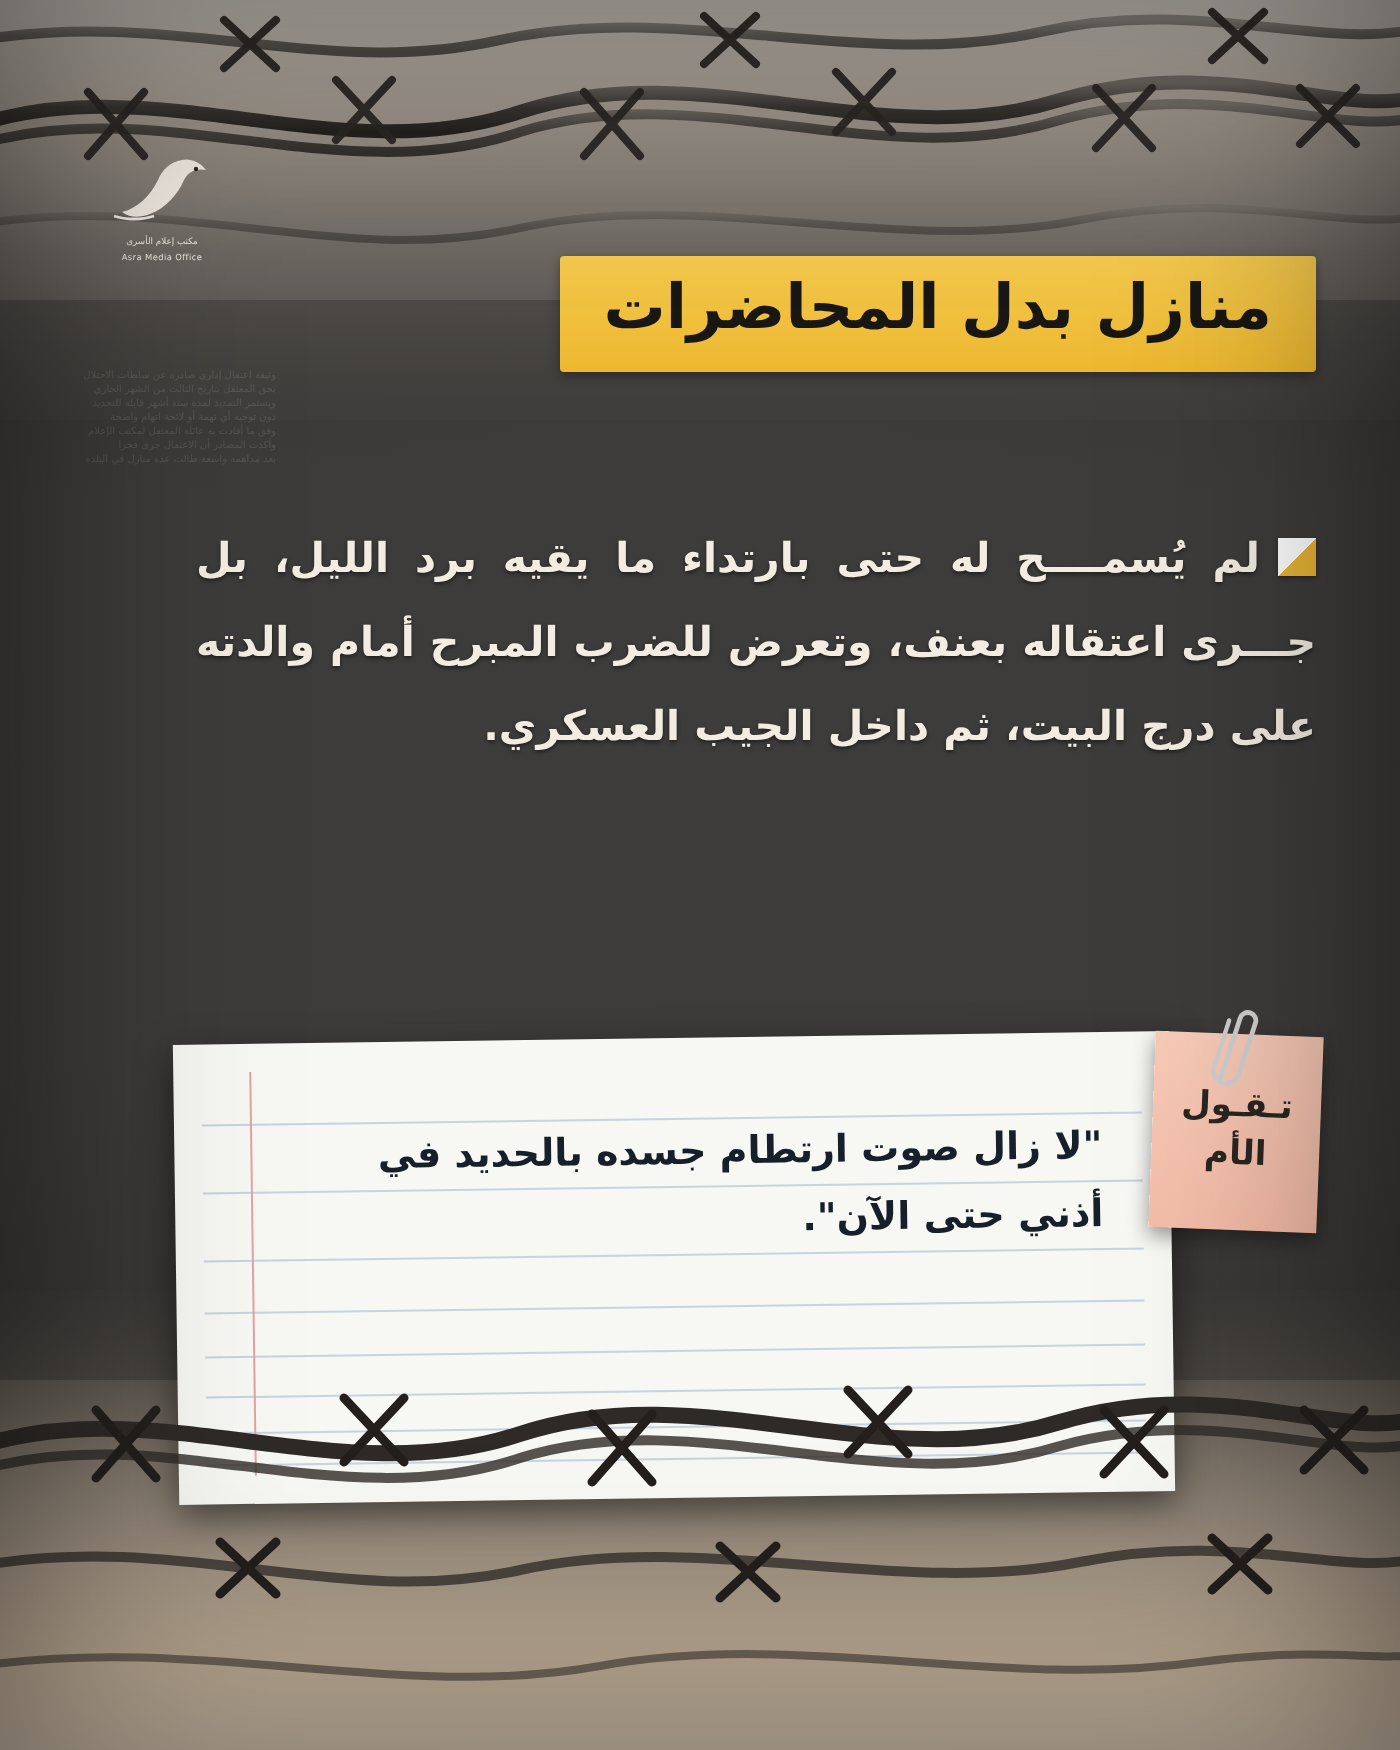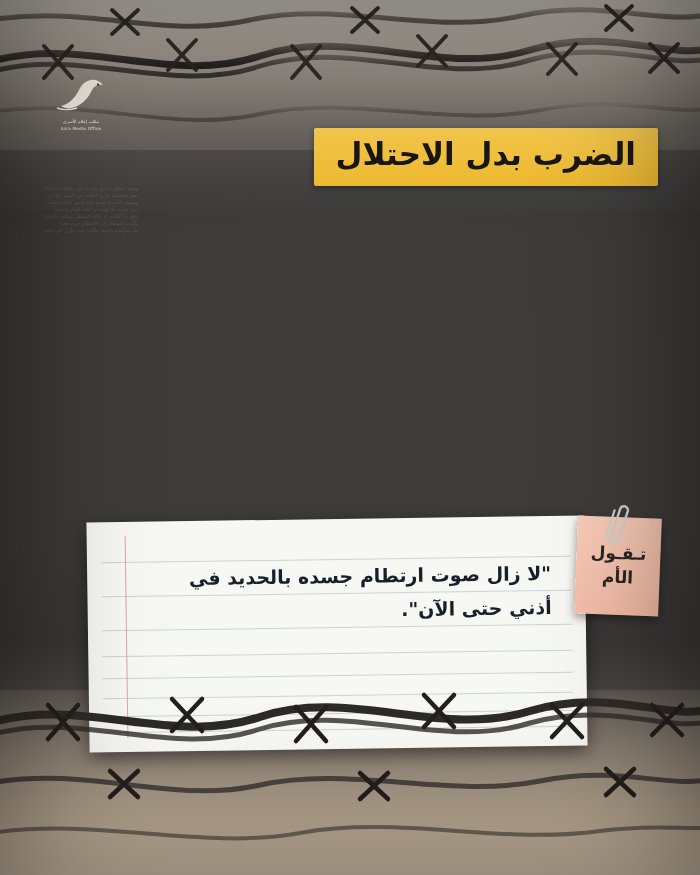--- a/index.html
+++ b/index.html
@@ -243,23 +243,26 @@
       <path d="M10,30 C18,28 24,22 28,14 C30,9 34,5 40,4 C44,3 49,5 52,9 C47,8 43,10 41,14 C38,21 32,28 24,31 C19,33 14,33 10,30 Z" fill="#f2ece3"></path>
       <path d="M30,12 C34,8 40,6 46,8 C42,10 38,13 36,17 Z" fill="#f2ece3" opacity="0.8"></path>
       <path d="M6,32 C12,34 20,34 26,32" stroke="#f2ece3" stroke-width="1.4" fill="none"></path>
       <circle cx="47" cy="8.5" r="1.1" fill="#2b2724"></circle>
     </svg>
     <div class="logo-caption">مكتب إعلام الأسرى</div>
     <div class="logo-caption" style="direction:ltr;font-size:4.2px;">Asra Media Office</div>
   </div>
 
   <div class="headline-wrap">
-    <div class="headline">الضرب بدل الاحتلال</div>
-  </div>
-
+    <div class="headline">منازل بدل المحاضرات</div>
+  </div>
+
+  <div class="body-block">
+    <span class="bullet"></span><span class="body-text">لم يُسمــــح له حتى بارتداء ما يقيه برد الليل، بل جـــرى اعتقاله بعنف، وتعرض للضرب المبرح أمام والدته على درج البيت، ثم داخل الجيب العسكري.</span>
+  </div>
 
   <div class="note">
     <div class="note-lines">
       <div class="note-line" style="top:40px"></div>
       <div class="note-line" style="top:74px"></div>
       <div class="note-line" style="top:108px"></div>
       <div class="note-line" style="top:134px"></div>
       <div class="note-line" style="top:156px"></div>
       <div class="note-line" style="top:176px"></div>
       <div class="note-line" style="top:194px"></div>

